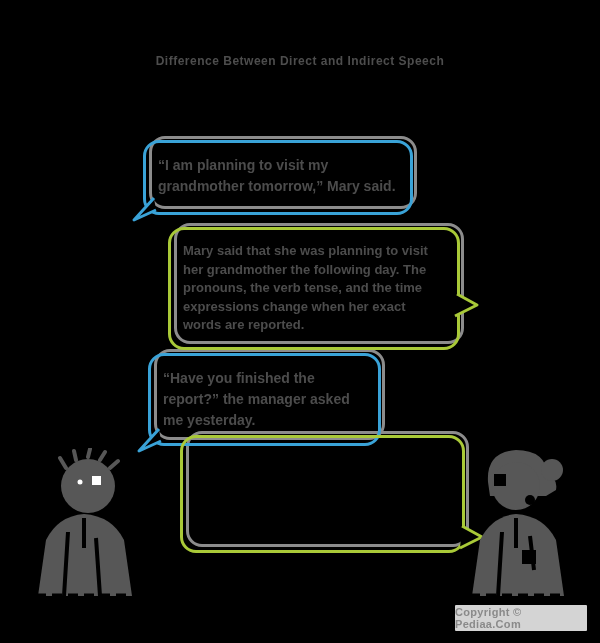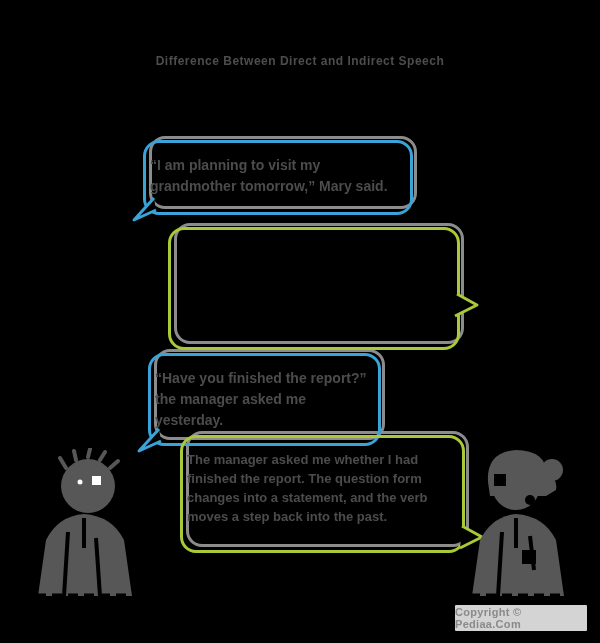--- a/index.html
+++ b/index.html
@@ -12,21 +12,21 @@
   .title{
     position:absolute;top:54px;left:0;width:600px;
     text-align:center;
     font-size:12px;font-weight:bold;letter-spacing:.5px;
     color:#4d4d4d;
   }
   
   .bubble{
     position:absolute;box-sizing:border-box;
     border-radius:16px;border:3px solid;
-    padding:12px 4px;
+    padding:12px 12px;
     color:#4c4c4c;font-weight:600;
   }
   
   .bubble::before{
     content:"";position:absolute;z-index:-1;
     top:-7px;right:-7px;bottom:3px;left:3px;
     border:3px solid #8c8c8c;border-radius:16px;
   }
   .bubble.blue{border-color:#3aa3d8;}
   .bubble.green{border-color:#a9c938;}
@@ -66,38 +66,38 @@
 <div class="bubble blue b1">
   <span>“I am planning to visit my grandmother tomorrow,” Mary said.</span>
   <span class="tail tail-left">
     <svg viewBox="0 0 26 26">
       <path d="M22,2 L2,24 L24,14" fill="#000" stroke="#3aa3d8" stroke-width="3" stroke-linejoin="round"></path>
     </svg>
   </span>
 </div>
 
 <div class="bubble green b2">
+  <span>Mary said that she was planning to visit her grandmother the following day. The pronouns, the verb tense, and the time expressions change when her exact words are reported.</span>
   <span class="tail tail-right">
     <svg viewBox="0 0 26 26">
       <path d="M4,2 L24,13 L2,24" fill="#000" stroke="#a9c938" stroke-width="3" stroke-linejoin="round"></path>
     </svg>
   </span>
 </div>
 
 <div class="bubble blue b3">
   <span>“Have you finished the report?” the manager asked me yesterday.</span>
   <span class="tail tail-left">
     <svg viewBox="0 0 26 26">
       <path d="M22,2 L2,24 L24,14" fill="#000" stroke="#3aa3d8" stroke-width="3" stroke-linejoin="round"></path>
     </svg>
   </span>
 </div>
 
 <div class="bubble green b4">
-  <span>The manager asked me whether I had finished the report. The question form changes into a statement, and the verb moves a step back into the past.</span>
   <span class="tail tail-right">
     <svg viewBox="0 0 26 26">
       <path d="M4,2 L24,13 L2,24" fill="#000" stroke="#a9c938" stroke-width="3" stroke-linejoin="round"></path>
     </svg>
   </span>
 </div>
 
 <div class="person person-left">
   <svg width="106" height="150" viewBox="0 0 106 150">
 

